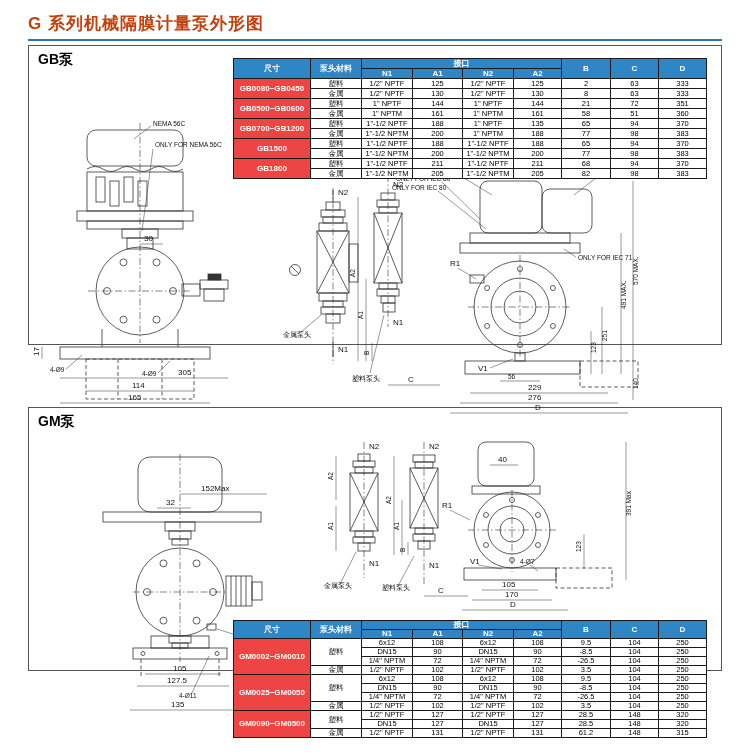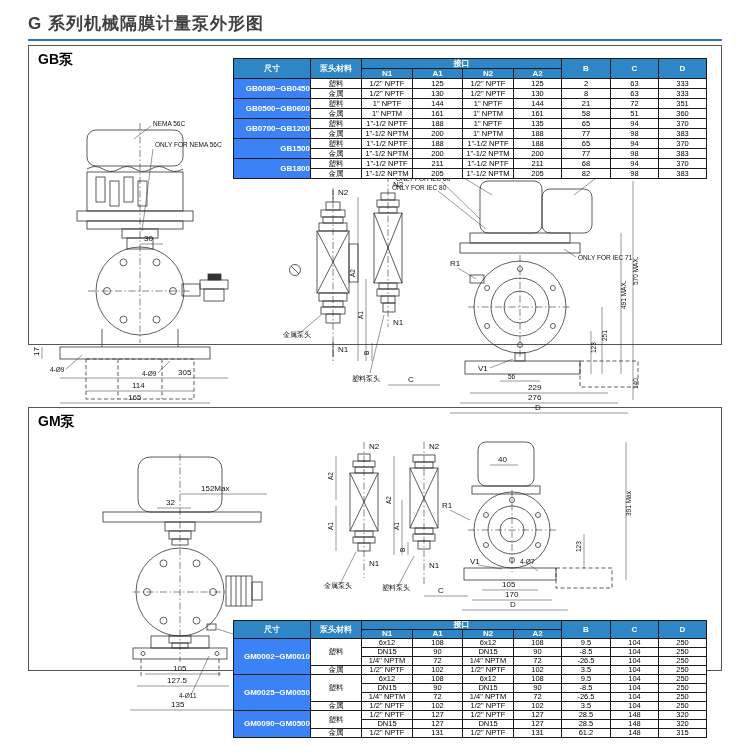--- a/index.html
+++ b/index.html
@@ -1,30 +1,30 @@
 <!DOCTYPE html>
 <html><head>
 <meta charset="utf-8">
 <style>
   html,body{margin:0;padding:0;}
   body{width:750px;height:754px;position:relative;background:#ffffff;
        font-family:"Liberation Sans",sans-serif;overflow:hidden;}
   #title{position:absolute;left:28px;top:12px;font-size:17px;font-weight:bold;
-         color:#404040;letter-spacing:1px;}
+         color:#c2410c;letter-spacing:1px;}
   #rule{position:absolute;left:28px;top:39px;width:694px;height:2px;background:#2f75b5;}
   .panel{position:absolute;left:28px;width:694px;border:1px solid #555;background:#fff;box-sizing:border-box;}
   #panel-gb{top:45px;height:300px;}
   #panel-gm{top:407px;height:264px;}
   .plabel{position:absolute;left:9px;top:5px;font-size:14px;font-weight:bold;color:#000;}
   table.spec{position:absolute;border-collapse:collapse;table-layout:fixed;z-index:5;padding-left:48px;}
   .spec th,.spec td{border:1px solid #1a1a1a;text-align:center;vertical-align:middle;
         padding:0;height:9px;line-height:9px;font-size:7.5px;white-space:nowrap;overflow:hidden;}
   .spec th{background:#2e86c6;color:#fff;font-weight:bold;font-size:8px;}
   .spec td{background:#fff;color:#000;}
-  .spec td.blue{background:#3b82f6;color:#fff;font-weight:bold;font-size:8px;text-align:right;}
+  .spec td.blue{background:#ef4444;color:#fff;font-weight:bold;font-size:8px;}
   #gb-table{left:233px;top:58px;}
   #gm-table{left:233px;top:620px;}
   #gm-table th,#gm-table td{height:8px;line-height:8px;}
   svg.dwg{position:absolute;z-index:1;}
   .dwg line,.dwg path,.dwg rect,.dwg circle{stroke:#333;stroke-width:0.8;fill:none;}
   .dwg .cl{stroke-dasharray:7 2.5 1.5 2.5;stroke-width:0.6;}
   .dwg .dash{stroke-dasharray:4 2.5;}
   .dwg .thin{stroke-width:0.5;}
   .dwg .dk{fill:#333;}
   .dwg text{font-size:8px;fill:#111;stroke:none;font-family:"Liberation Sans",sans-serif;}

